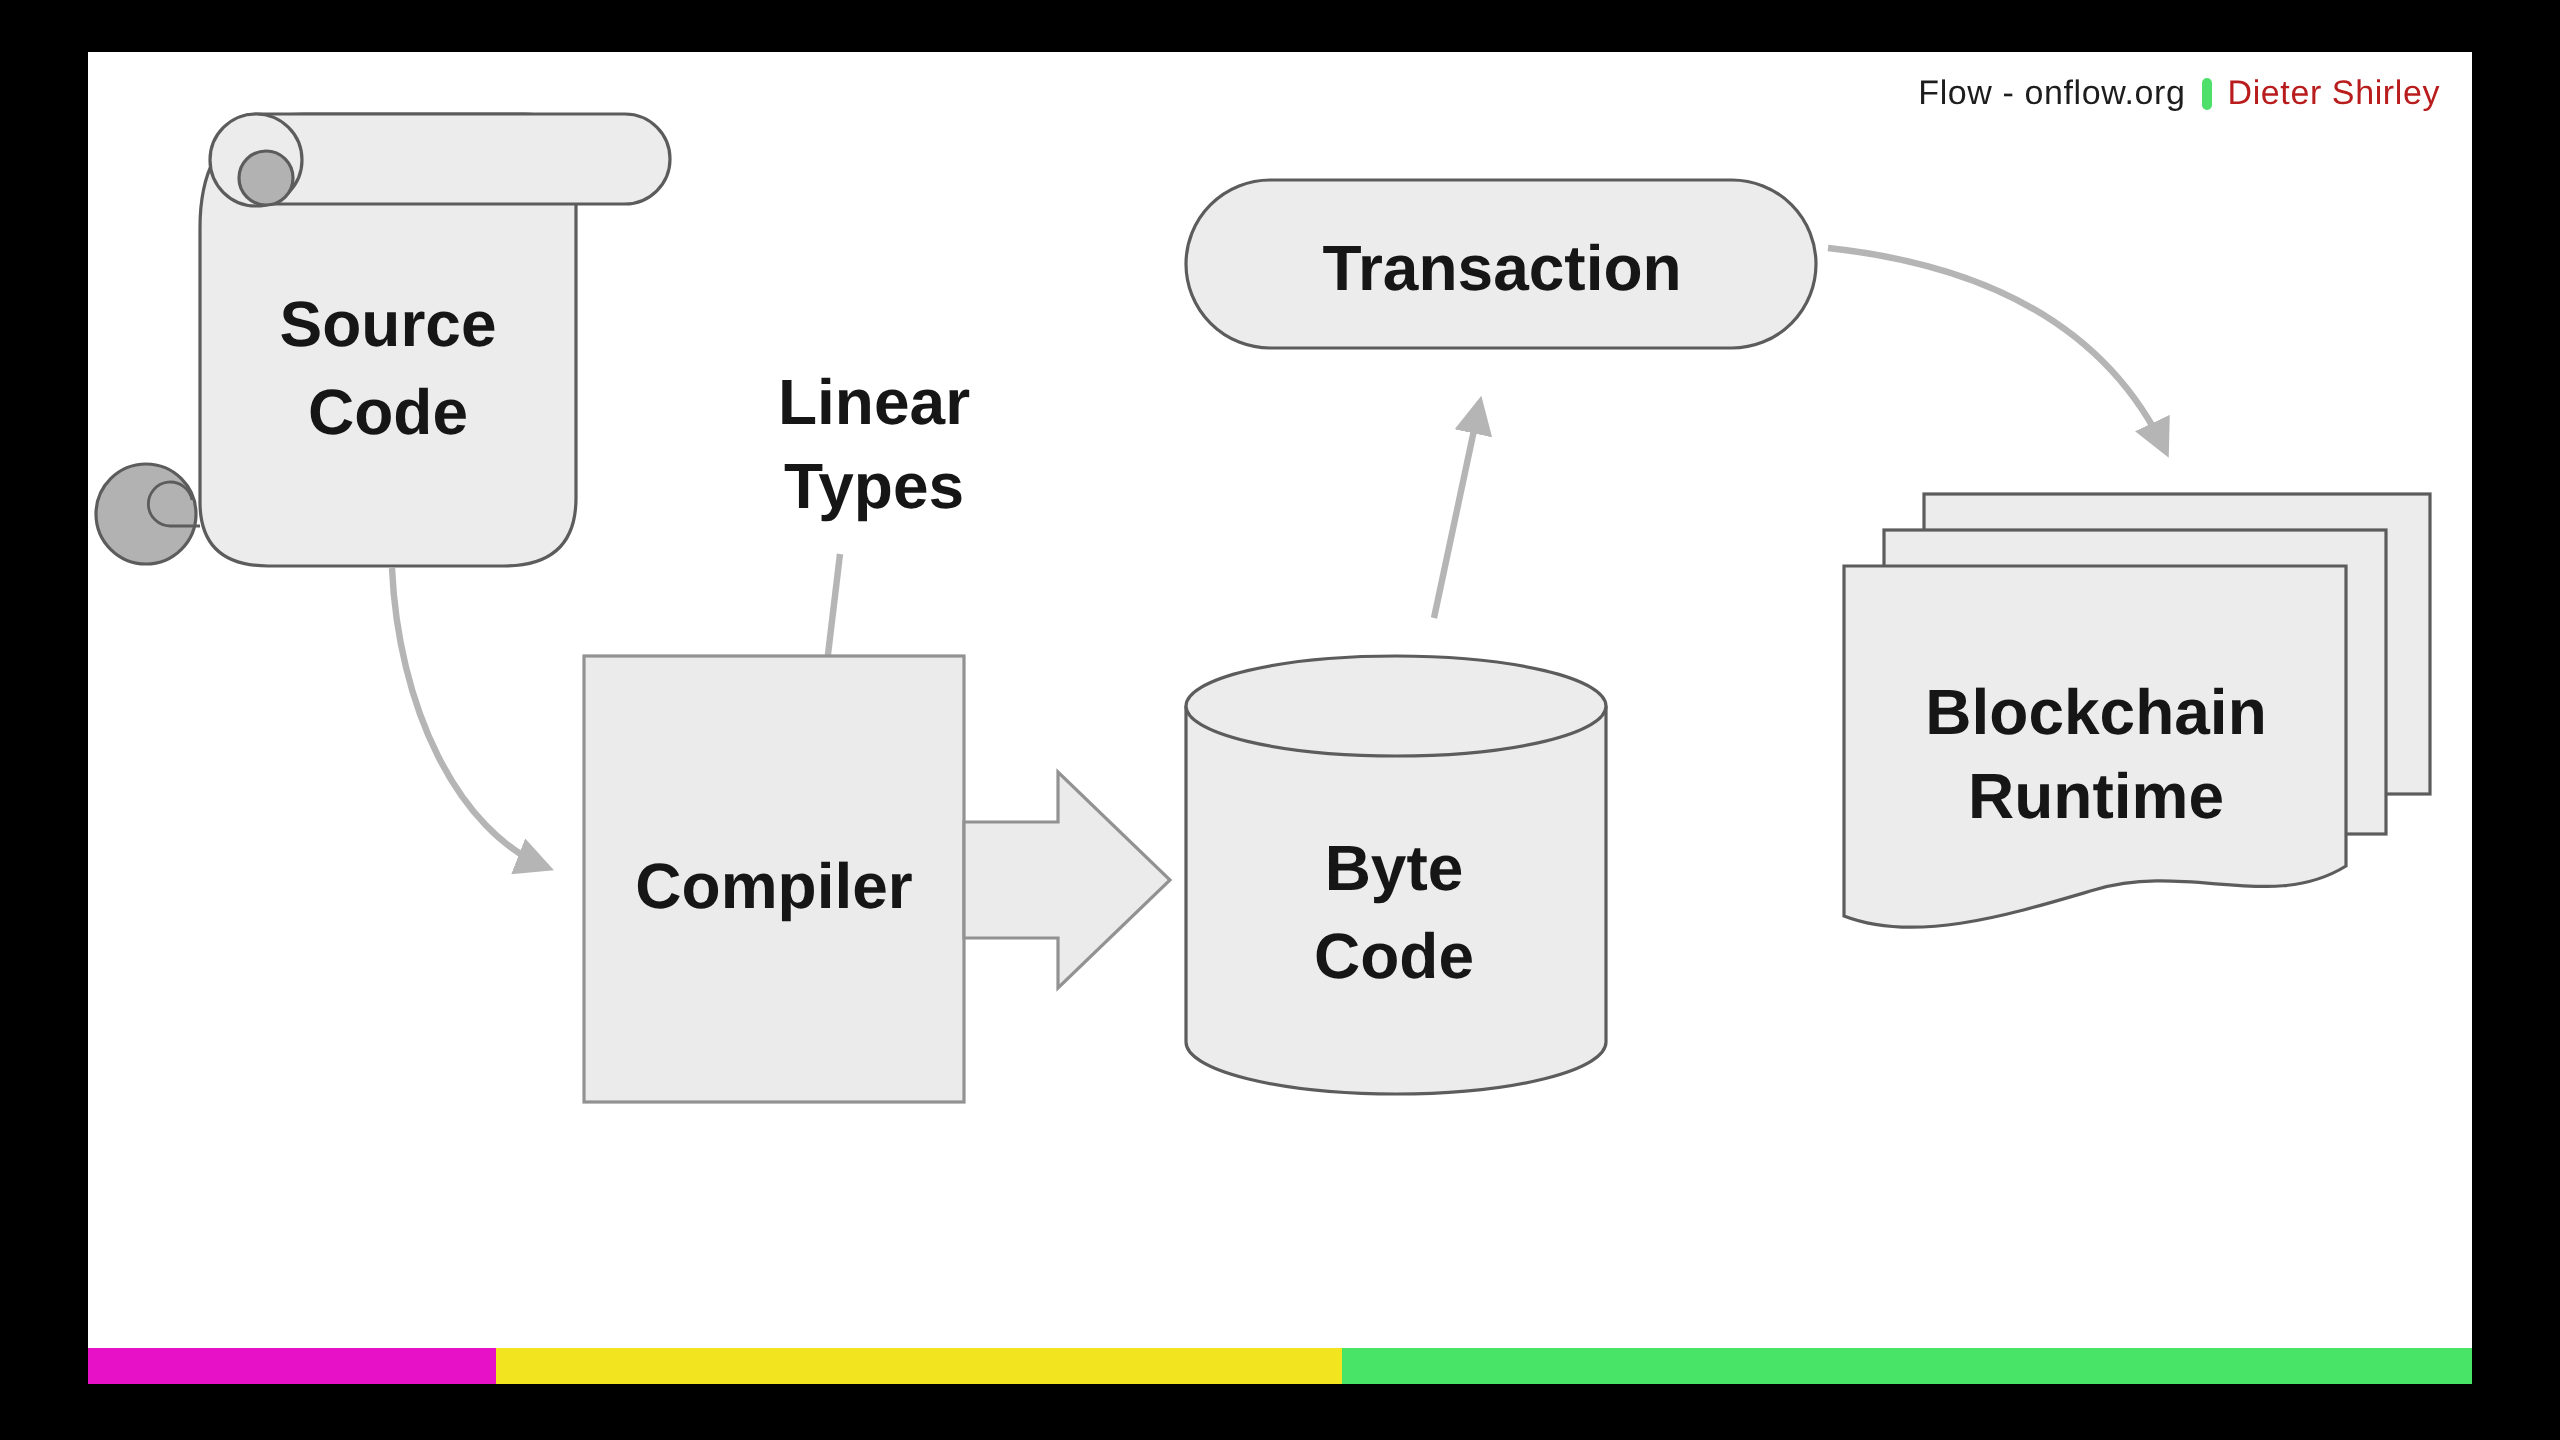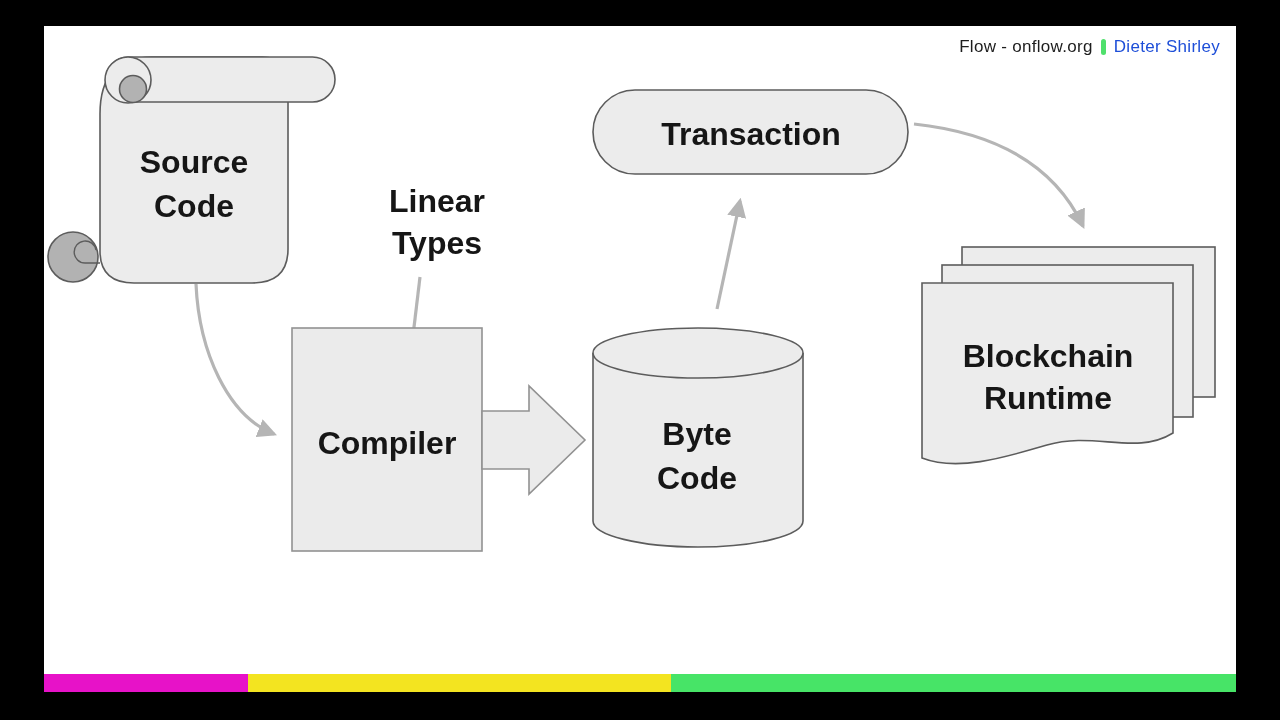--- a/index.html
+++ b/index.html
@@ -8,21 +8,21 @@
     font-family:"Liberation Sans", sans-serif;
   }
   .stage{
     position:absolute;left:44px;top:26px;width:1192px;height:666px;background:#ffffff;
   }
   
   .credit{
     position:absolute;top:10px;right:16px;height:22px;display:flex;align-items:center;
     font-size:17px;font-weight:500;letter-spacing:.3px;color:#1d1d1d;white-space:nowrap;margin-left:48px;
   }
-  .credit .right-name{color:#1d4ed8;}
+  .credit .right-name{color:#b91c1c;}
   .credit .sep{
     display:inline-block;width:5px;height:16px;border-radius:2.5px;margin:0 8px;
   }
   
   svg.diagram{position:absolute;left:0;top:0;width:1192px;height:666px;display:block;}
   .shape{fill:#ececec;stroke:#5c5c5c;stroke-width:1.6;}
   .shape-light-border{fill:#ebebeb;stroke:#929292;stroke-width:1.6;}
   .curl-dark{fill:#b2b2b2;stroke:#5c5c5c;stroke-width:1.6;}
   .curl-line{fill:none;stroke:#5c5c5c;stroke-width:1.4;}
   .edge{fill:none;stroke:#b5b5b5;stroke-width:3.2;}

